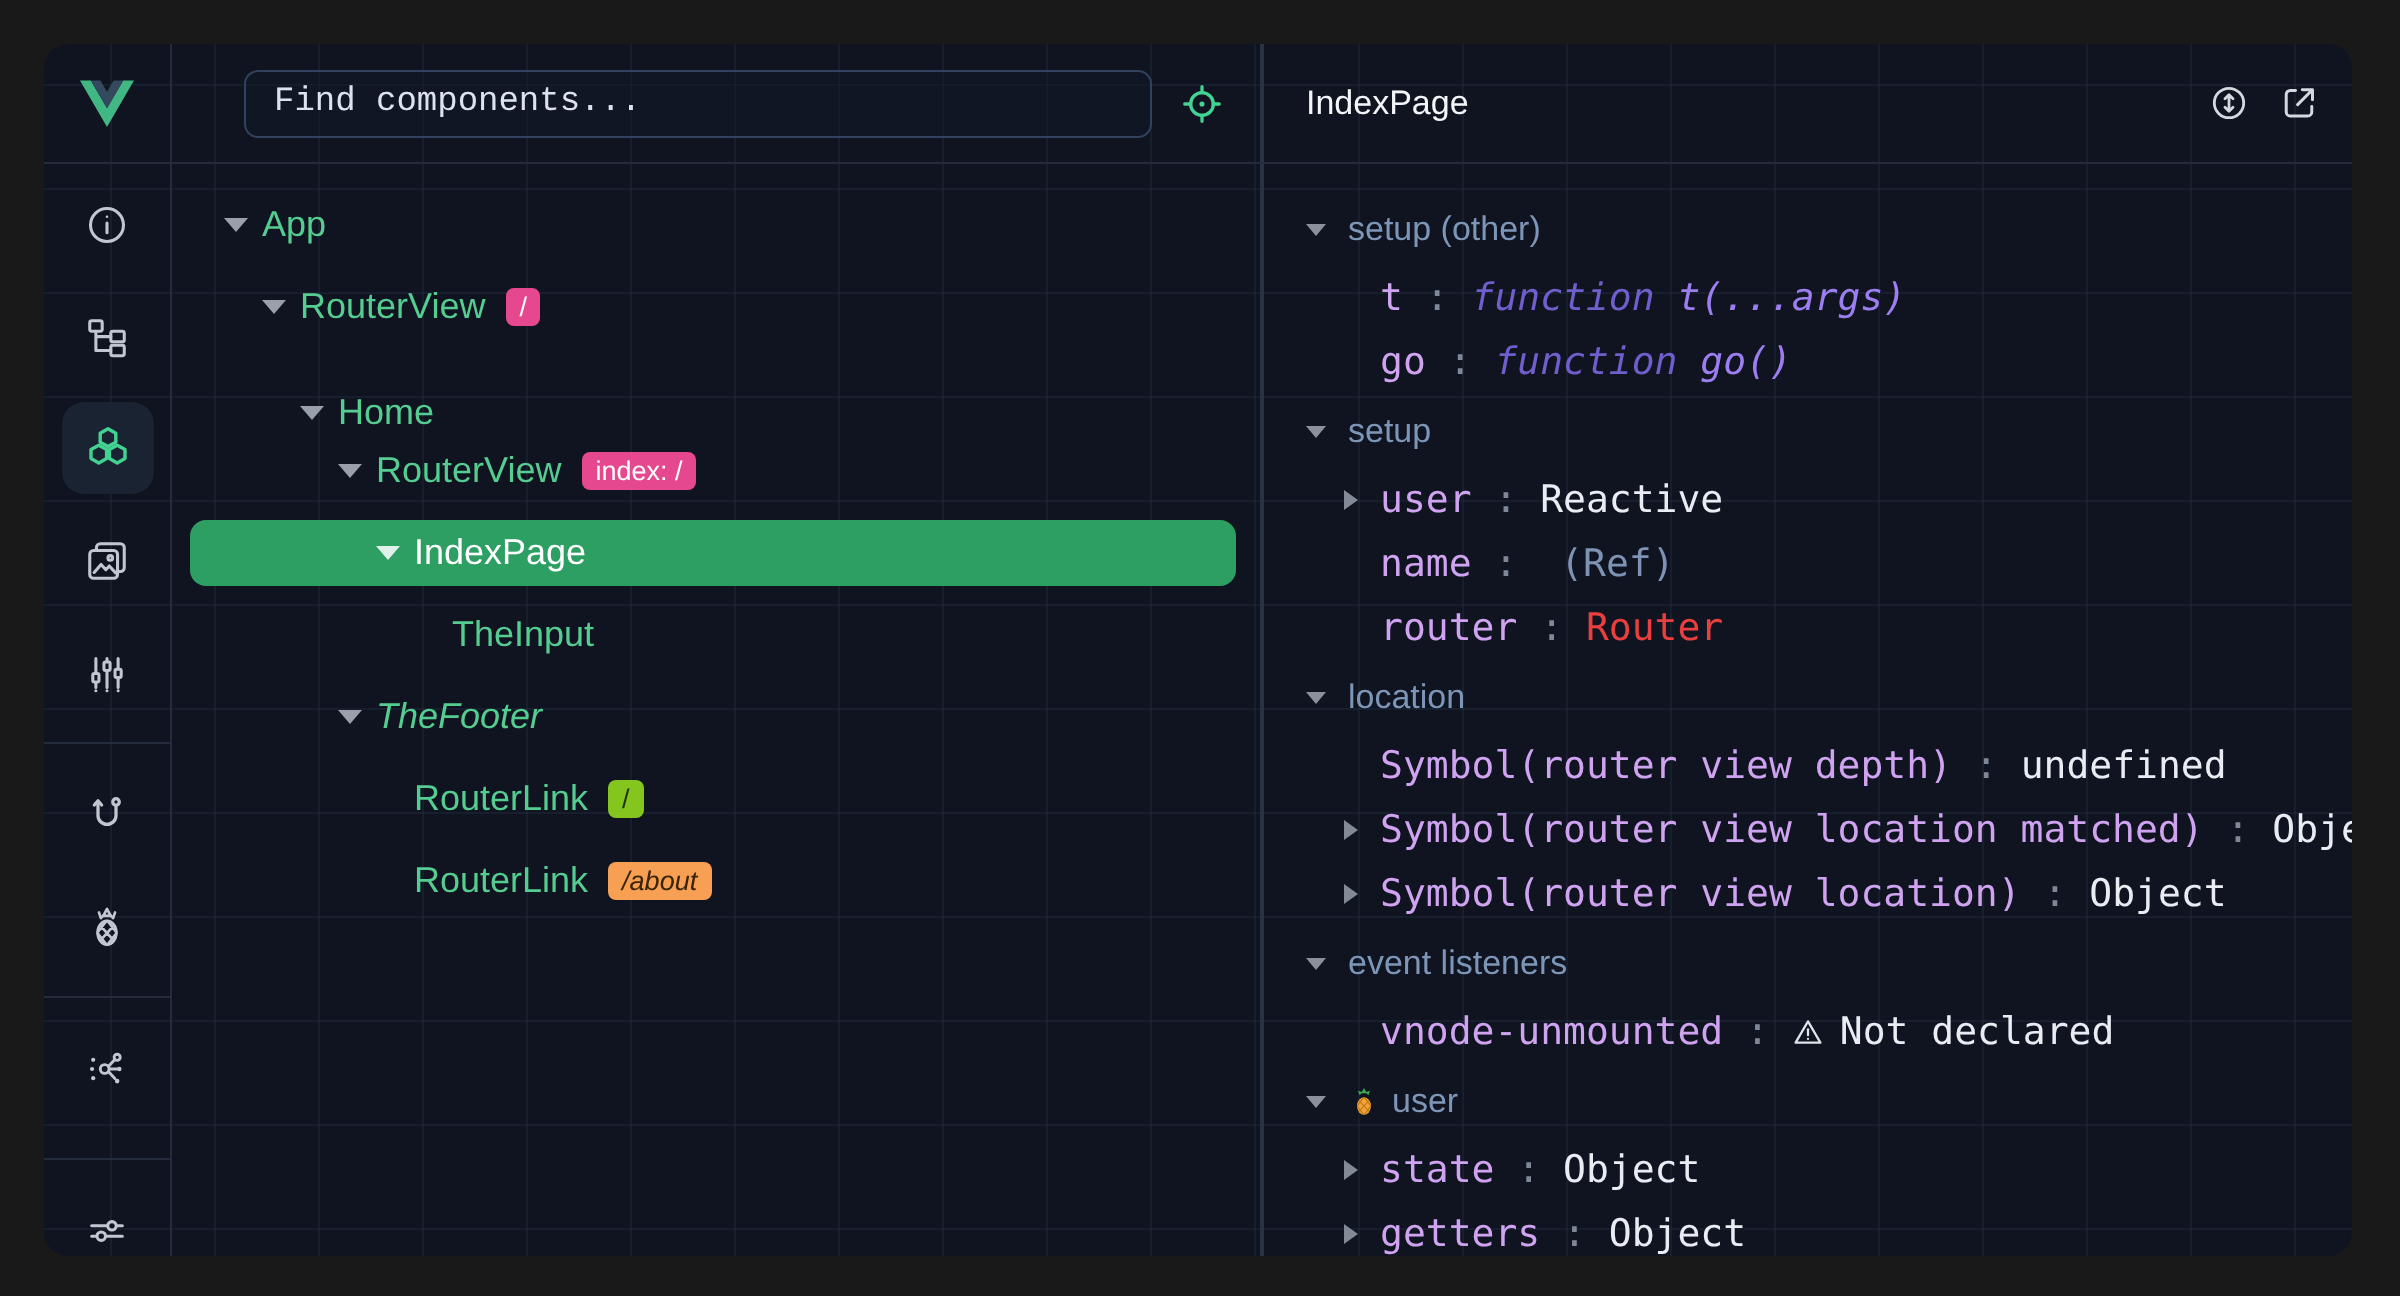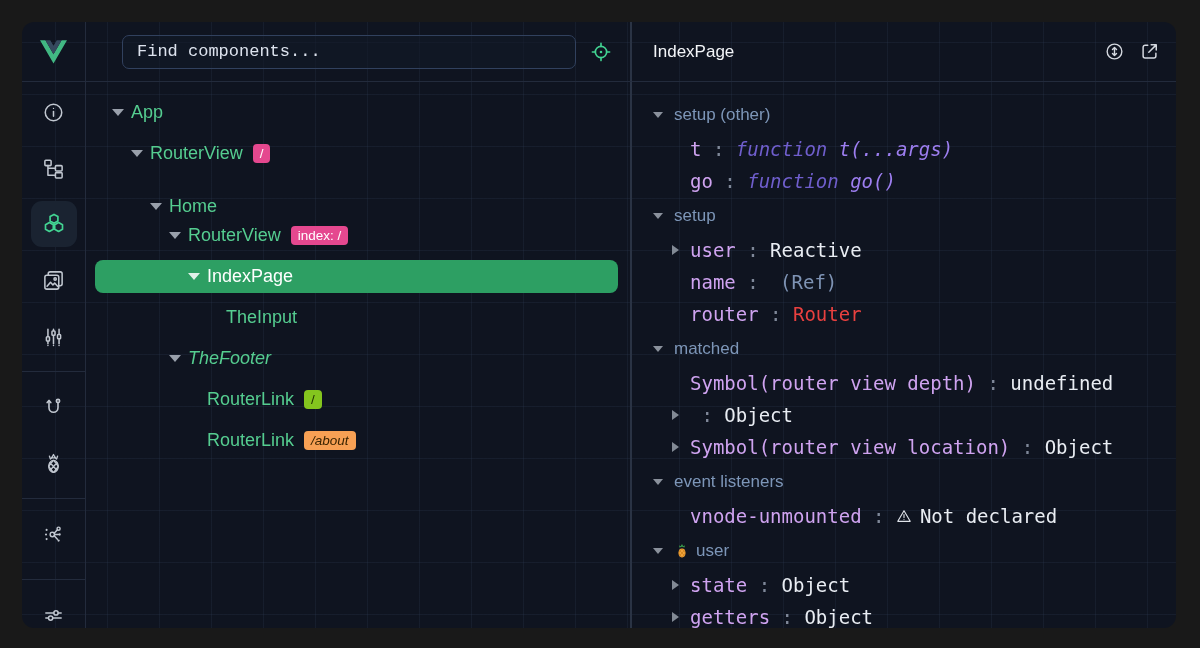--- a/index.html
+++ b/index.html
@@ -265,24 +265,24 @@
       <div class="insp-row"><span class="rspacer"></span><span class="key">go</span><span class="sep"> : </span><span class="v-kw">function </span><span class="v-fn">go()</span></div>
       <div class="sec-header">
         <span class="scaret"></span>
         <span class="sec-title">setup</span>
       </div>
       <div class="insp-row"><span class="rcaret"></span><span class="key">user</span><span class="sep"> : </span><span class="v-plain">Reactive</span></div>
       <div class="insp-row"><span class="rspacer"></span><span class="key">name</span><span class="sep"> : </span><span class="v-meta">(Ref)</span></div>
       <div class="insp-row"><span class="rspacer"></span><span class="key">router</span><span class="sep"> : </span><span class="v-error">Router</span></div>
       <div class="sec-header">
         <span class="scaret"></span>
-        <span class="sec-title">matched</span>
+        <span class="sec-title">location</span>
       </div>
       <div class="insp-row"><span class="rspacer"></span><span class="key">Symbol(router view depth)</span><span class="sep"> : </span><span class="v-plain">undefined</span></div>
-      <div class="insp-row"><span class="rcaret"></span><span class="sep"> : </span><span class="v-plain">Object</span></div>
+      <div class="insp-row"><span class="rcaret"></span><span class="key">Symbol(router view location matched)</span><span class="sep"> : </span><span class="v-plain">Object</span></div>
       <div class="insp-row"><span class="rcaret"></span><span class="key">Symbol(router view location)</span><span class="sep"> : </span><span class="v-plain">Object</span></div>
       <div class="sec-header">
         <span class="scaret"></span>
         <span class="sec-title">event listeners</span>
       </div>
       <div class="insp-row"><span class="rspacer"></span><span class="key">vnode-unmounted</span><span class="sep"> : </span><svg class="warn-svg" width="16" height="16" viewBox="0 0 24 24" fill="none" stroke="#dfe3ea" stroke-width="1.7" stroke-linejoin="round">
           <path d="M12 4 21.3 20H2.7Z"></path>
           <path d="M12 10v4.4" stroke-linecap="round"></path>
           <circle cx="12" cy="17.2" r="0.8" fill="#dfe3ea" stroke="none"></circle>
         </svg><span class="v-plain">Not declared</span></div>

